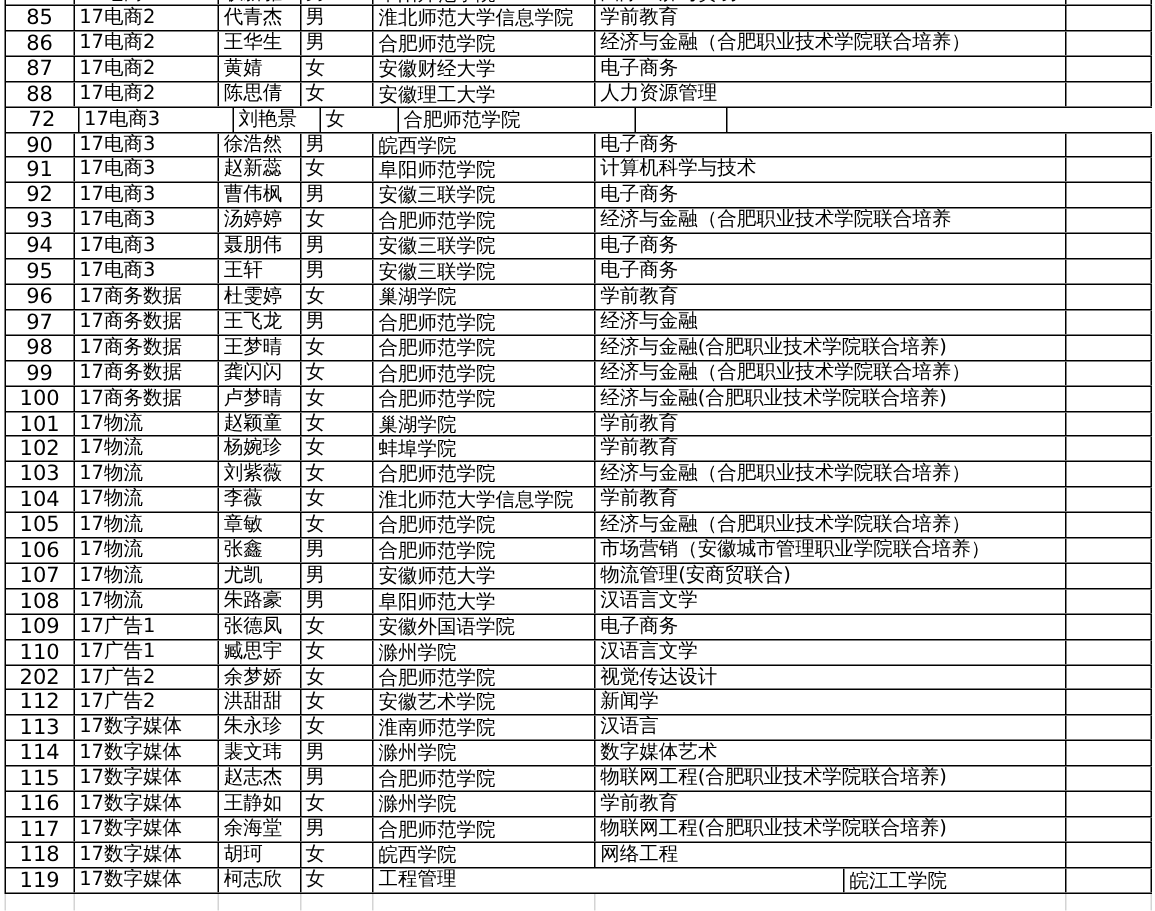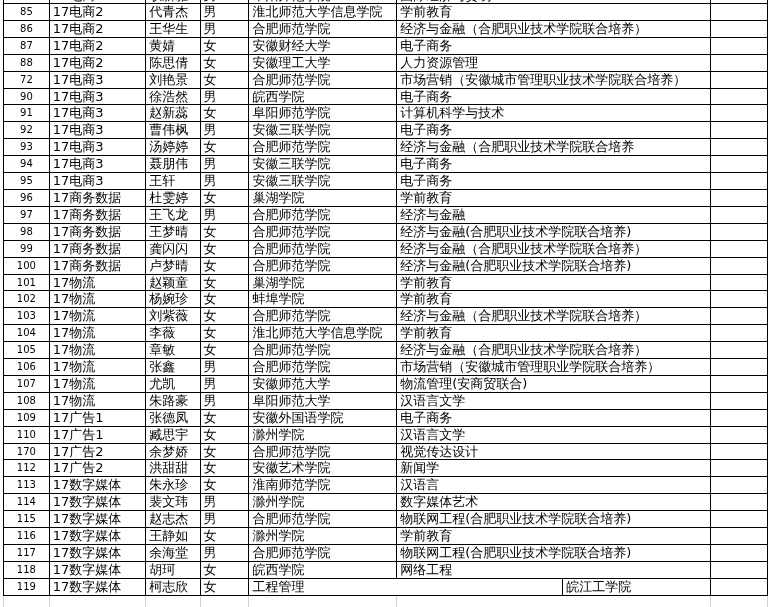--- a/index.html
+++ b/index.html
@@ -15,21 +15,21 @@
   .row{
     display:flex;height:16.914px;box-sizing:border-box;
     border-bottom:1px solid #000;overflow:hidden;
   }
   .row.partial-top{height:4px;}
   .cell{
     box-sizing:border-box;border-right:1px solid #000;
     font-size:13px;line-height:16px;white-space:nowrap;overflow:hidden;
     padding:0 0 0 3px;display:block;
   }
-  .c-no{width:49px;text-align:center;padding:0;font-size:10px;}
+  .c-no{width:49px;text-align:center;padding:0;font-size:14px;}
   .c-cls{width:103px;}
   .c-name{width:58px;}
   .c-gender{width:52px;}
   .c-school{width:158px;font-family:Liberation Serif, serif;}
   .c-major{width:336px;}
   .c-extra{width:61px;padding:0;}
   .partial-top .cell span{display:block;margin-top:-12px;}
   
   .strip{
     position:absolute;left:3px;top:596px;width:765px;height:11px;
@@ -100,21 +100,20 @@
         <div class="cell c-school">安徽理工大学</div>
         <div class="cell c-major">人力资源管理</div>
         <div class="cell c-extra"></div>
       </div>
       <div class="row">
         <div class="cell c-no">72</div>
         <div class="cell c-cls">17电商3</div>
         <div class="cell c-name">刘艳景</div>
         <div class="cell c-gender">女</div>
         <div class="cell c-school">合肥师范学院</div>
-        <div class="cell c-major">市场营销（安徽城市管理职业技术学院联合培养）</div>
         <div class="cell c-extra"></div>
       </div>
       <div class="row">
         <div class="cell c-no">90</div>
         <div class="cell c-cls">17电商3</div>
         <div class="cell c-name">徐浩然</div>
         <div class="cell c-gender">男</div>
         <div class="cell c-school">皖西学院</div>
         <div class="cell c-major">电子商务</div>
         <div class="cell c-extra"></div>
@@ -293,21 +292,21 @@
       <div class="row">
         <div class="cell c-no">110</div>
         <div class="cell c-cls">17广告1</div>
         <div class="cell c-name">臧思宇</div>
         <div class="cell c-gender">女</div>
         <div class="cell c-school">滁州学院</div>
         <div class="cell c-major">汉语言文学</div>
         <div class="cell c-extra"></div>
       </div>
       <div class="row">
-        <div class="cell c-no">170</div>
+        <div class="cell c-no">202</div>
         <div class="cell c-cls">17广告2</div>
         <div class="cell c-name">余梦娇</div>
         <div class="cell c-gender">女</div>
         <div class="cell c-school">合肥师范学院</div>
         <div class="cell c-major">视觉传达设计</div>
         <div class="cell c-extra"></div>
       </div>
       <div class="row">
         <div class="cell c-no">112</div>
         <div class="cell c-cls">17广告2</div>

